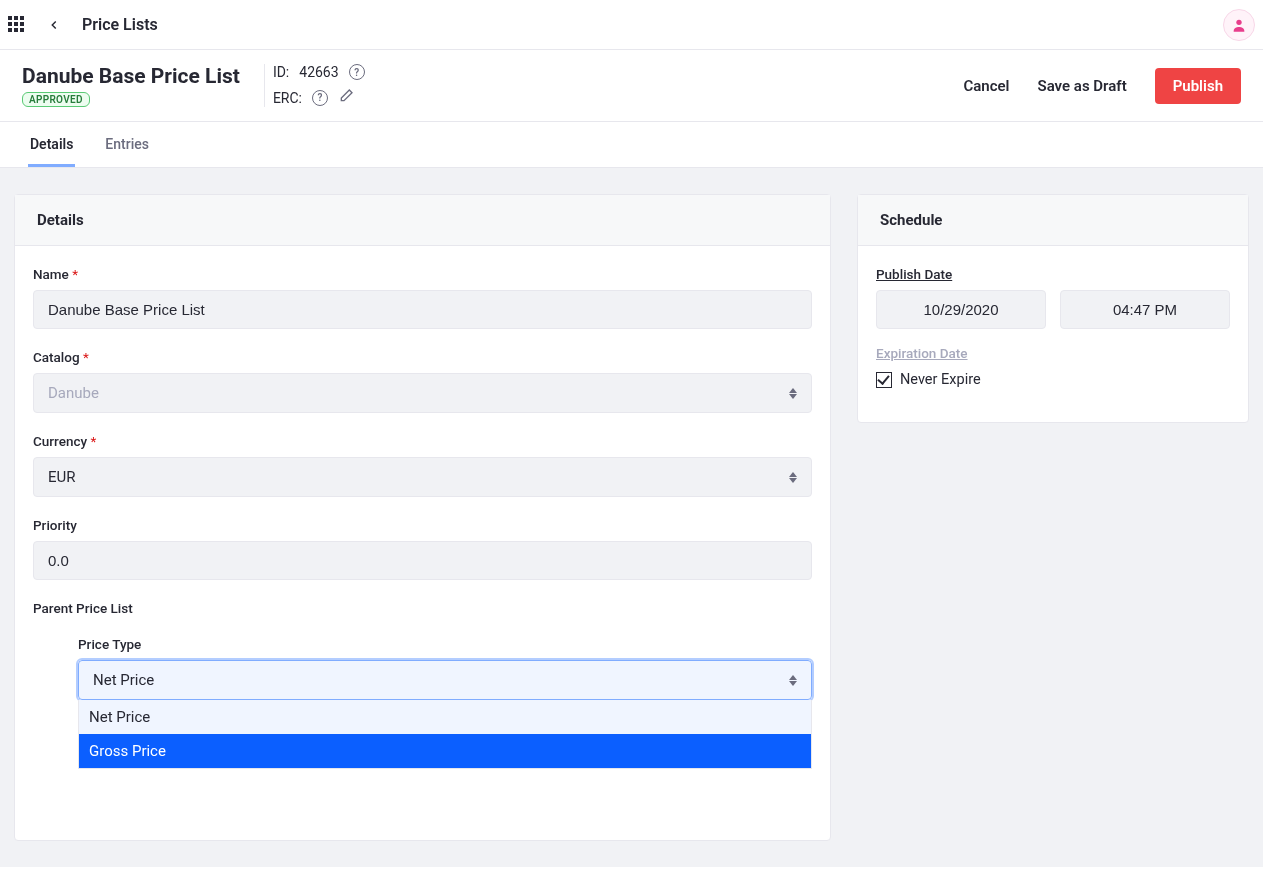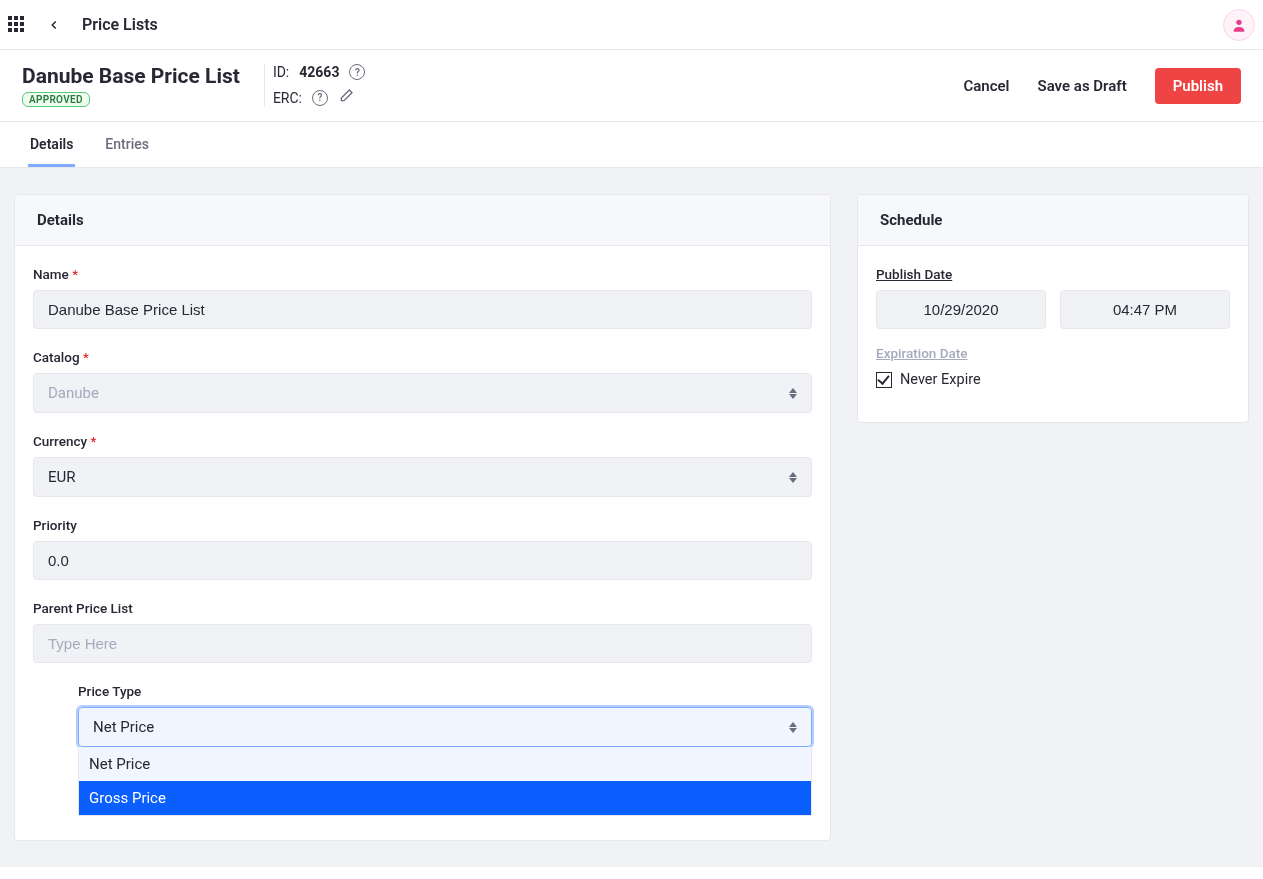--- a/index.html
+++ b/index.html
@@ -276,21 +276,21 @@
 </div>
 
 <div class="header">
   <div class="header-title-wrap">
     <div class="header-title">Danube Base Price List</div>
     <span class="status-badge">APPROVED</span>
   </div>
   <div class="meta-col">
     <div class="meta-row">
       <span>ID:</span>
-      <span style="font-weight:700;">42663</span>
+      <span style="font-weight:400;">42663</span>
       <span class="help-icon">?</span>
     </div>
     <div class="meta-row">
       <span>ERC:</span>
       <span class="help-icon">?</span>
       <span class="pencil-icon">
         <svg width="16" height="16" viewBox="0 0 24 24" fill="none" stroke="currentColor" stroke-width="2">
             <path d="M17 3l4 4-12 12H5v-4L17 3z"></path>
           </svg>
       </span>
@@ -349,21 +349,20 @@
         </div>
       </div>
 
       <div class="field">
         <label class="field-label">Priority</label>
         <input class="input" value="0.0" style="">
       </div>
 
       <div class="field">
         <label class="field-label">Parent Price List</label>
-        <input class="input" placeholder="Type Here" style="">
       </div>
 
       <div class="field" style="margin-bottom:0;margin-left:45px;">
         <label class="field-label">Price Type</label>
         <div class="select focused">
           <span>Net Price</span>
           <span class="sort-icon">
             <svg width="8" height="5" viewBox="0 0 8 5">
                 <polygon points="4,0 8,5 0,5" fill="currentColor"></polygon>
               </svg>

